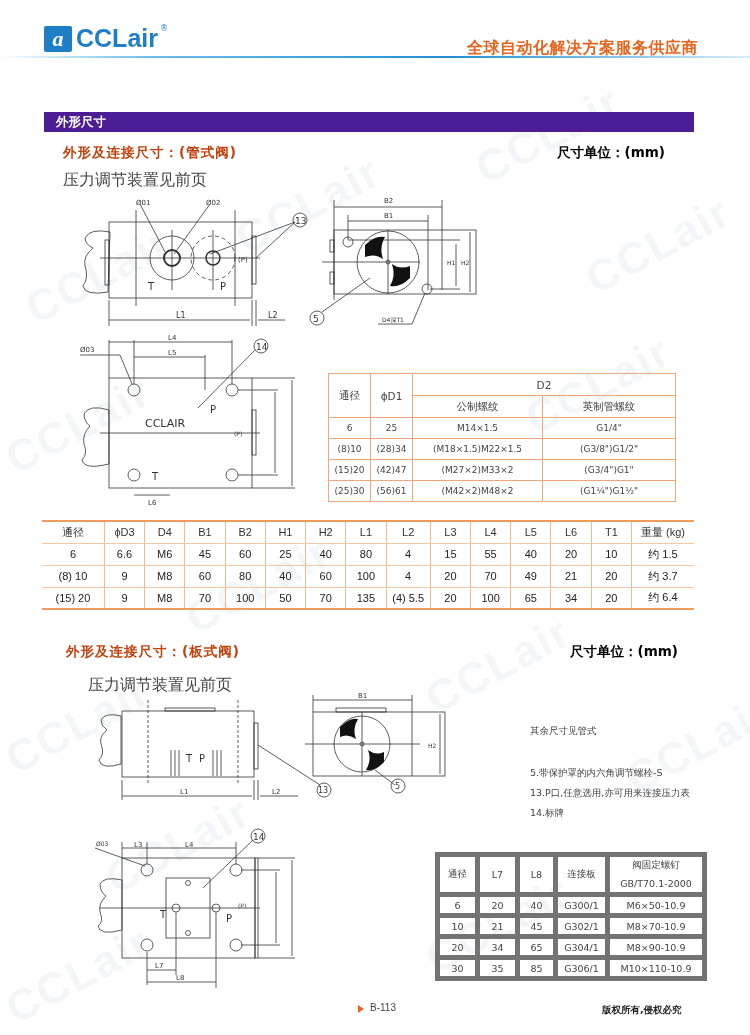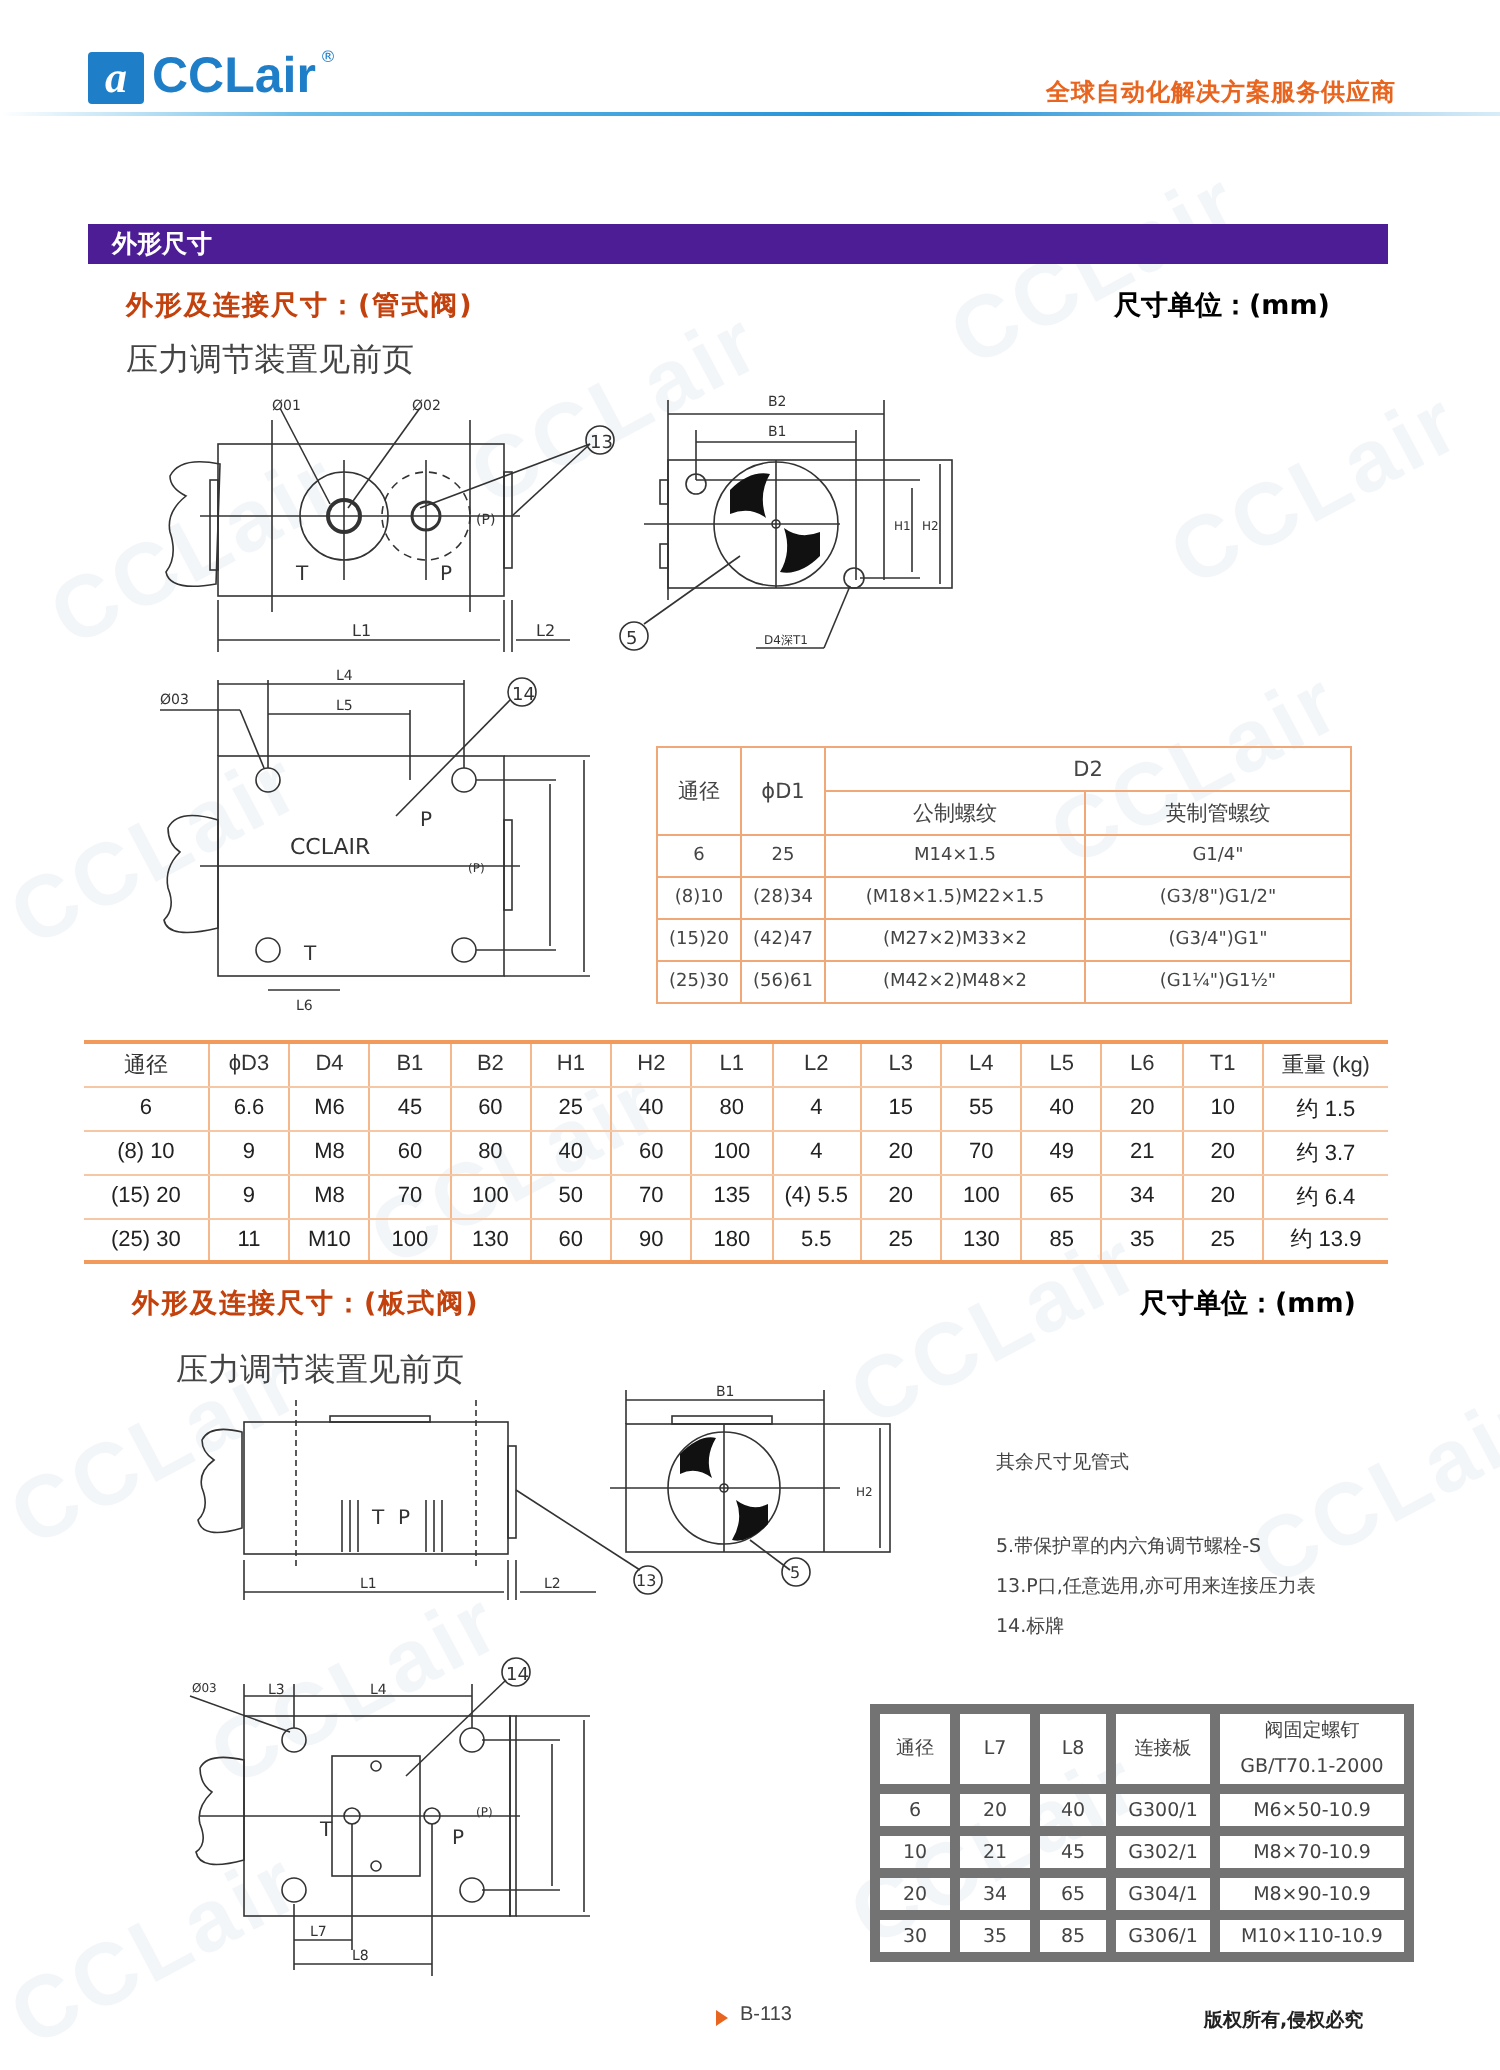--- a/index.html
+++ b/index.html
@@ -6,29 +6,29 @@
   html, body { width: 750px; height: 1035px; background: #fff; overflow: hidden; }
   body { position: relative; font-family: "DejaVu Sans", "Liberation Sans", sans-serif; color: #222; }
 
   .watermark { position: absolute; font-family: "Liberation Sans", sans-serif; font-weight: bold; font-size: 44px; color: rgba(200,215,222,0.22); transform: rotate(-28deg); pointer-events: none; letter-spacing: 2px; }
 
   
   .logo { position: absolute; left: 44px; top: 24px; display: flex; align-items: center; }
   .logo-mark { width: 28px; height: 26px; background: #1f7ec8; border-radius: 2px; color: #fff; font-family: "Liberation Serif", serif; font-style: italic; font-weight: bold; font-size: 22px; line-height: 26px; text-align: center; }
   .logo-text { font-family: "Liberation Sans", sans-serif; font-weight: bold; font-size: 25px; color: #1f7ec8; margin-left: 4px; letter-spacing: 0px; }
   .logo-reg { font-size: 8px; color: #1f7ec8; position: relative; top: -10px; margin-left: 2px; }
-  .slogan { position: absolute; right: 52px; top: 38px; font-size: 12px; font-weight: bold; color: #e8651f; letter-spacing: 0.5px; }
+  .slogan { position: absolute; right: 52px; top: 38px; font-size: 16px; font-weight: bold; color: #e8651f; letter-spacing: 0.5px; }
   .header-line { position: absolute; left: 0; top: 56px; width: 750px; height: 2px; background: linear-gradient(to right, rgba(60,160,220,0) 0%, #6cbde8 20%, #1f8fd6 60%, rgba(60,160,220,0.2) 100%); }
 
   .section-bar { position: absolute; left: 44px; top: 112px; width: 650px; height: 20px; background: #4c1d95; color: #fff; font-size: 12.5px; font-weight: bold; line-height: 20px; padding-left: 12px; }
 
   .h2 { position: absolute; font-size: 13.5px; font-weight: bold; color: #c2410c; letter-spacing: 1px; }
   .unit { position: absolute; font-size: 13.5px; font-weight: bold; color: #000000; }
   .note { position: absolute; font-size: 16px; color: #444; }
-  .small-note { position: absolute; font-size: 9.5px; color: #444; }
+  .small-note { position: absolute; font-size: 9.5px; color: #444; margin-left: 32px; }
 
   svg.drawing { position: absolute; overflow: visible; }
   svg text { font-family: "DejaVu Sans", sans-serif; fill: #333; }
 
   
   table { border-collapse: collapse; position: absolute; }
   .t-d2 td { border: 1px solid #f0a878; font-size: 9px; color: #444; text-align: center; height: 21px; }
   .t-d2 .hd { font-size: 10.5px; height: 22px; }
 
   .t-main { left: 42px; top: 520px; width: 652px; border-top: 2px solid #f29a5c; border-bottom: 2px solid #f29a5c; }
@@ -302,37 +302,20 @@
         <td>50</td>
         <td>70</td>
         <td>135</td>
         <td>(4) 5.5</td>
         <td>20</td>
         <td>100</td>
         <td>65</td>
         <td>34</td>
         <td>20</td>
         <td>约 6.4</td>
-  </tr>
-  <tr>
-    <td>(25) 30</td>
-        <td>11</td>
-        <td>M10</td>
-        <td>100</td>
-        <td>130</td>
-        <td>60</td>
-        <td>90</td>
-        <td>180</td>
-        <td>5.5</td>
-        <td>25</td>
-        <td>130</td>
-        <td>85</td>
-        <td>35</td>
-        <td>25</td>
-        <td>约 13.9</td>
   </tr>
 </tbody>
   </table>
 
 <div class="h2" style="left:66px;top:643px;">外形及连接尺寸：(板式阀)</div>
 <div class="unit" style="left:570px;top:643px;">尺寸单位：(mm)</div>
 <div class="note" style="left:88px;top:675px;">压力调节装置见前页</div>
 
 <svg class="drawing" style="left:90px;top:695px;" width="250" height="105" viewBox="90 695 250 105">
   <g stroke="#333" stroke-width="0.8" fill="none">

